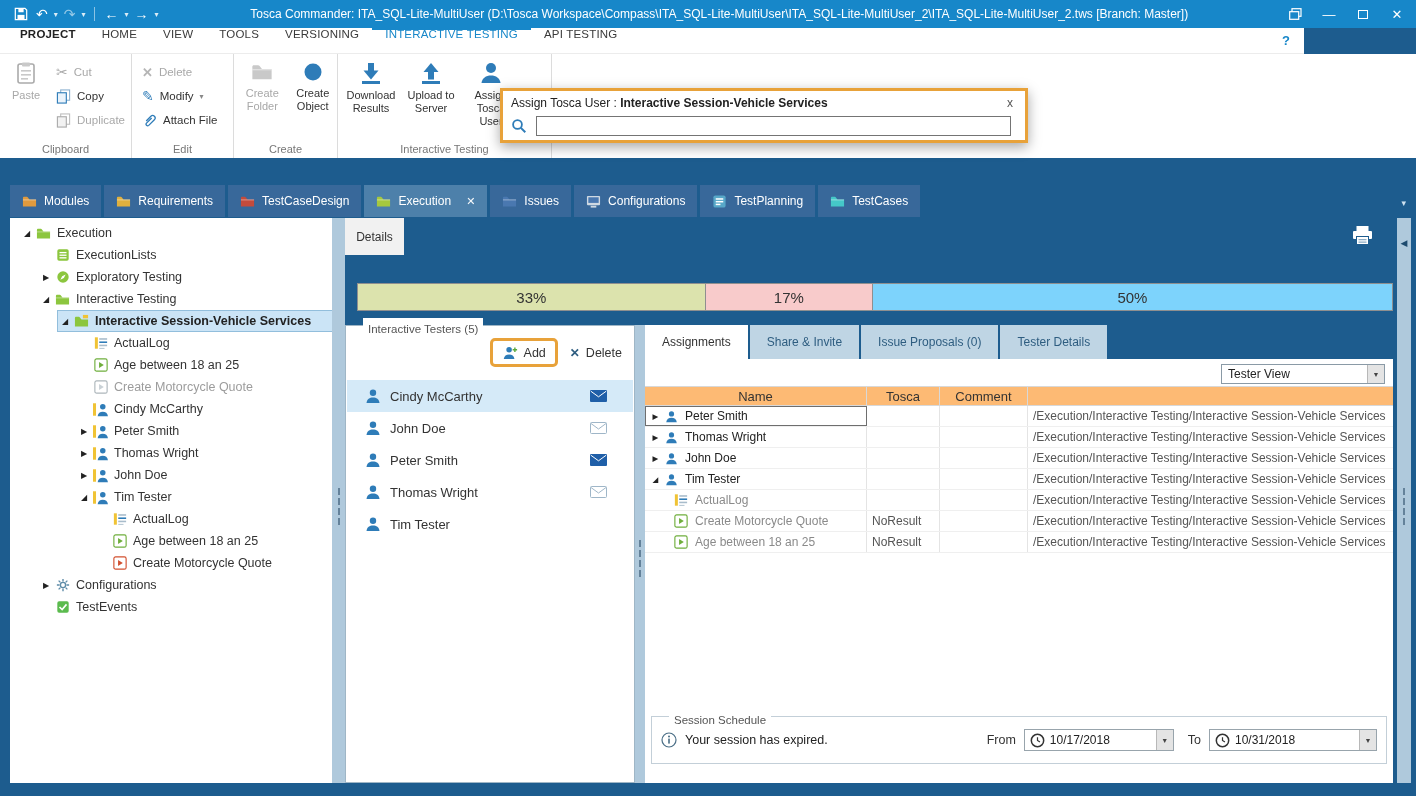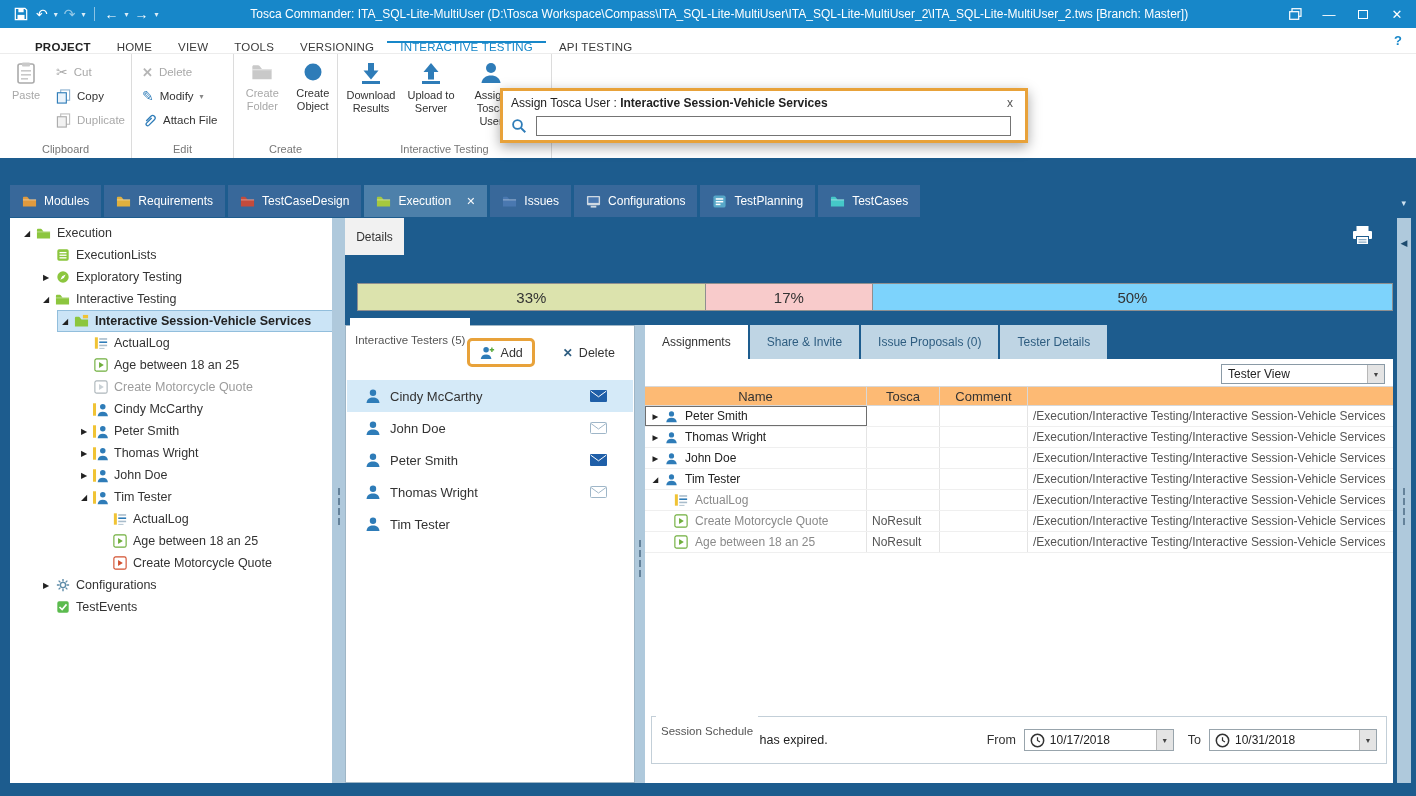--- a/index.html
+++ b/index.html
@@ -15,21 +15,21 @@
   .qbtn{padding:0 4px;cursor:default}
   .qbtn.dim{opacity:.55}
   .qa .caret{font-size:8px;opacity:.85;padding:0 2px}
   .qa .sep{width:1px;height:14px;background:rgba(255,255,255,.5);margin:0 6px}
   #win-title{flex:1;text-align:center;font-size:12px;white-space:nowrap;overflow:hidden;padding:0 8px}
   .winbtns{display:flex;align-items:center;flex:none;padding-right:2px}
   .winbtn{width:34px;height:26px;display:flex;align-items:center;justify-content:center;font-size:13px}
   .maxbox{width:10px;height:9px;border:1.4px solid #fff;display:inline-block}
 
   
-  #ribbon-tabs{position:absolute;left:0;top:28px;width:1416px;height:26px;background:#fff;display:flex;align-items:flex-end;padding-left:22px;border-bottom:1px solid #ECECEC}
+  #ribbon-tabs{position:absolute;left:0;top:28px;width:1304px;height:26px;background:#fff;display:flex;align-items:flex-start;padding-left:7px;border-bottom:1px solid #ECECEC}
   .rtab{padding:0 13px;display:flex;align-items:center;font-size:11.5px;color:#3A3A3A;letter-spacing:.2px}
   .rtab.project{font-weight:bold;color:#222}
   .rtab.active{color:#1787C9;box-shadow:inset 0 2px 0 #1787C9}
   #help-btn{margin-left:auto;margin-right:14px;align-self:center;color:#1787C9;font-weight:bold;font-size:13px}
 
   
   #ribbon-body{position:absolute;left:0;top:54px;width:1416px;height:104px;background:#fff}
   .rgroup{position:absolute;top:0;height:104px;border-right:1px solid #DCDCDC}
   .gbtns{position:absolute;top:4px;left:6px;right:2px;bottom:20px;display:flex;align-items:flex-start;gap:6px}
   .glabel{position:absolute;bottom:3px;left:0;right:0;text-align:center;font-size:11px;color:#777;white-space:nowrap}
@@ -86,22 +86,22 @@
   #details-tab{position:absolute;left:345px;top:60px;width:59px;height:37px;background:#F1F1F1;display:flex;align-items:center;justify-content:center;font-size:12px;color:#333}
   #printer{position:absolute;left:1352px;top:68px}
 
   
   #progress{position:absolute;left:345px;top:125px;width:1048px;height:28px;display:flex}
   .pseg{border:1px solid #8F8F8F;margin-left:-1px;display:flex;align-items:center;justify-content:center;font-size:15px;color:#333}
   .pseg:first-child{margin-left:12px}
 
   
   #testers{position:absolute;left:345px;top:167px;width:290px;height:458px;background:#fff;border:1px solid #9FB6C6}
-  .legend{position:absolute;top:-8px;left:4px;background:#fff;padding:16px 5px;font-size:11.5px;color:#555;white-space:nowrap}
-  .ttoolbar{position:absolute;top:12px;right:11px;display:flex;align-items:center;gap:20px}
+  .legend{position:absolute;top:-8px;left:17px;background:#fff;padding:5px 5px;font-size:11.5px;color:#555;white-space:nowrap}
+  .ttoolbar{position:absolute;top:12px;right:4px;display:flex;align-items:center;gap:4px}
   .addwrap{border:3px solid #E8A23A;border-radius:5px;padding:1px}
   .tbtn{display:flex;align-items:center;gap:6px;font-size:12.5px;color:#333;background:none;border:none;padding:3px 8px;font-family:inherit;cursor:default}
   .delx{color:#2E5D80;font-weight:bold;font-size:12px}
   #tester-list{position:absolute;top:54px;left:1px;right:1px}
   .tester-row{height:32px;display:flex;align-items:center;padding-left:18px;font-size:13px;color:#333;gap:9px}
   .tester-row.selected{background:#D5EAF8}
   .tester-row .env{margin-left:auto;margin-right:26px}
 
   
   #assign-tabs{position:absolute;left:645px;top:167px;height:34px;display:flex;gap:2px}

